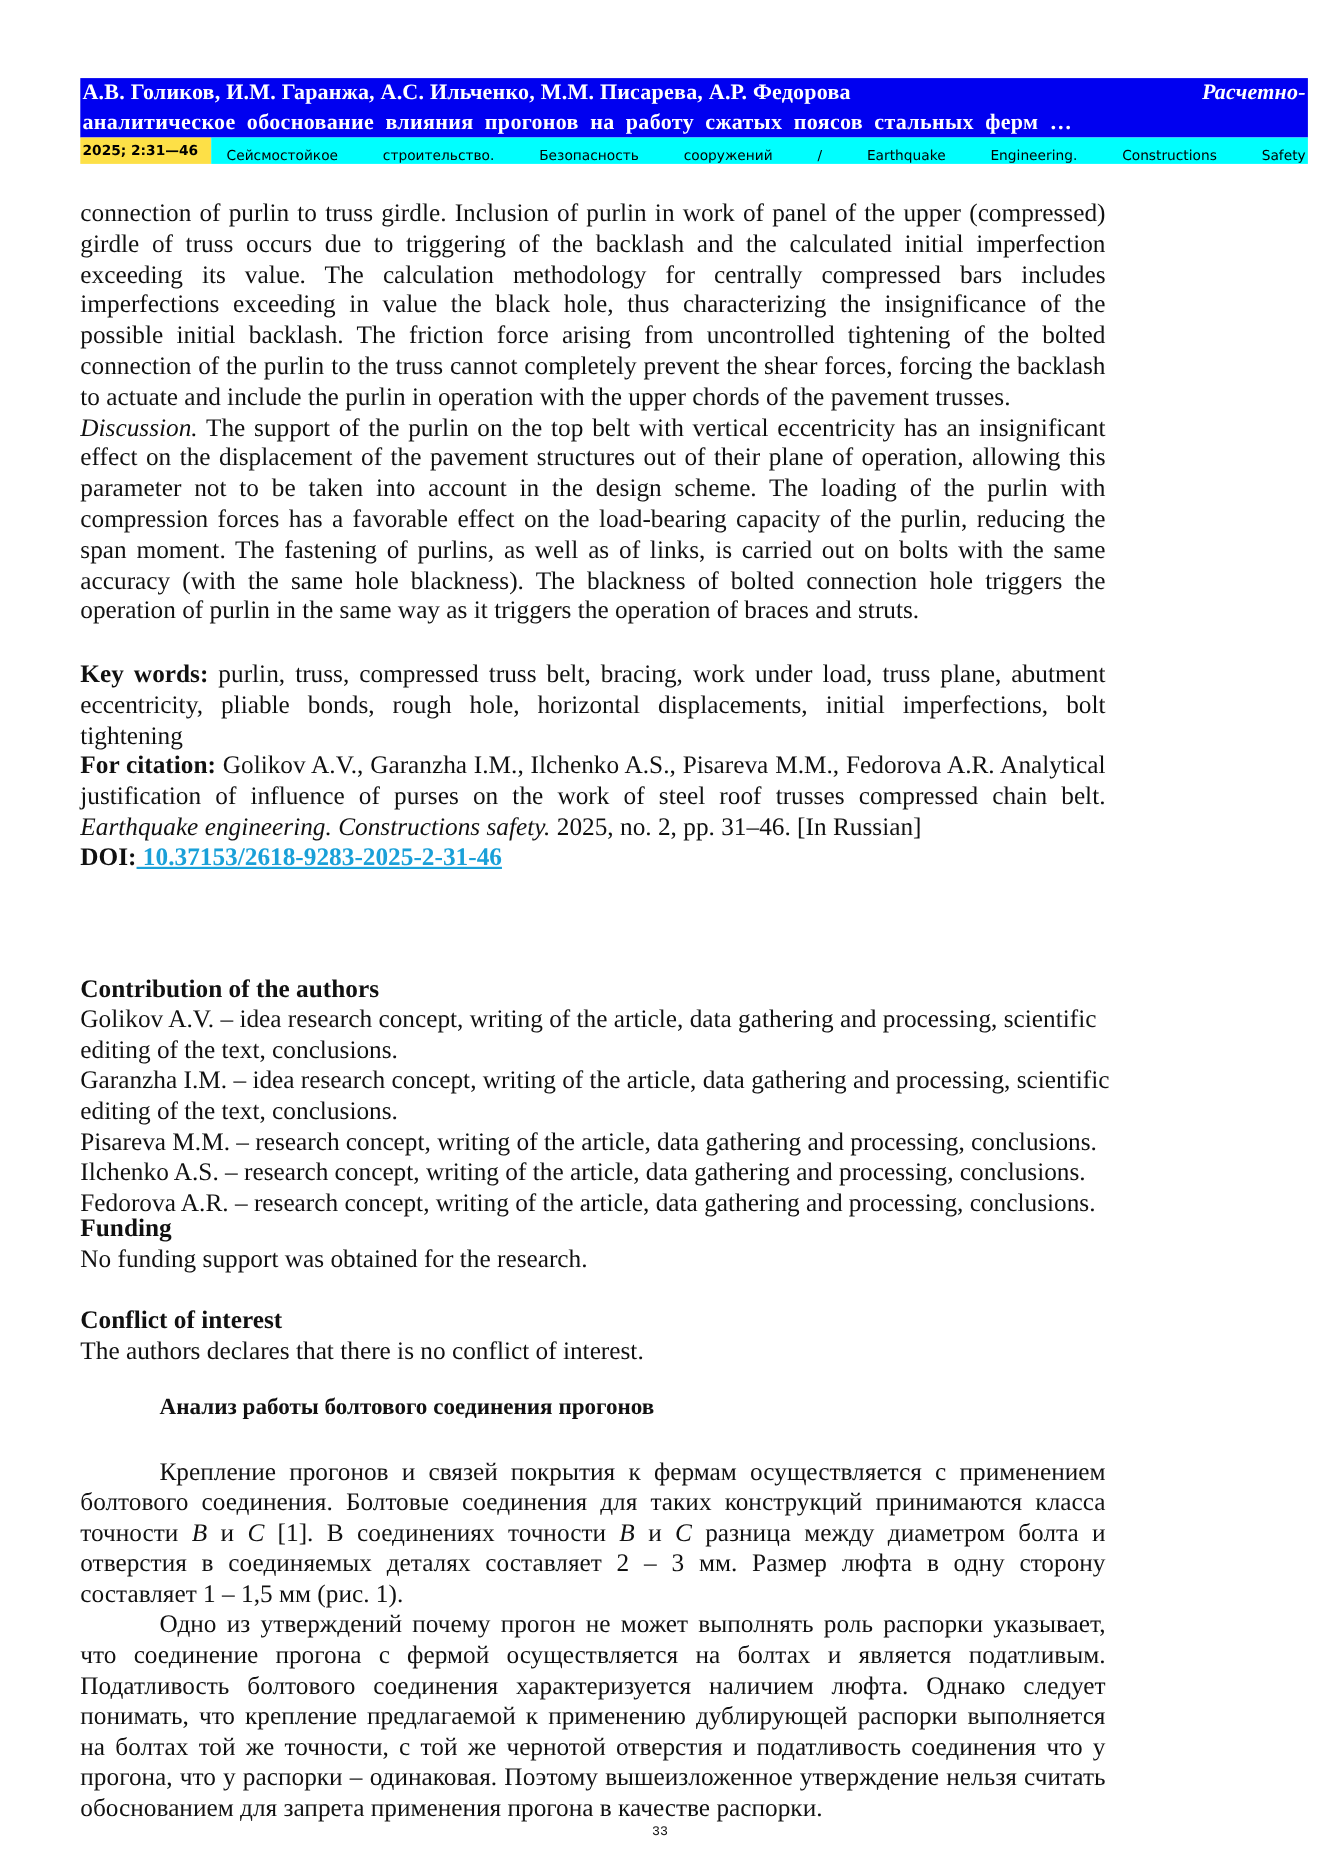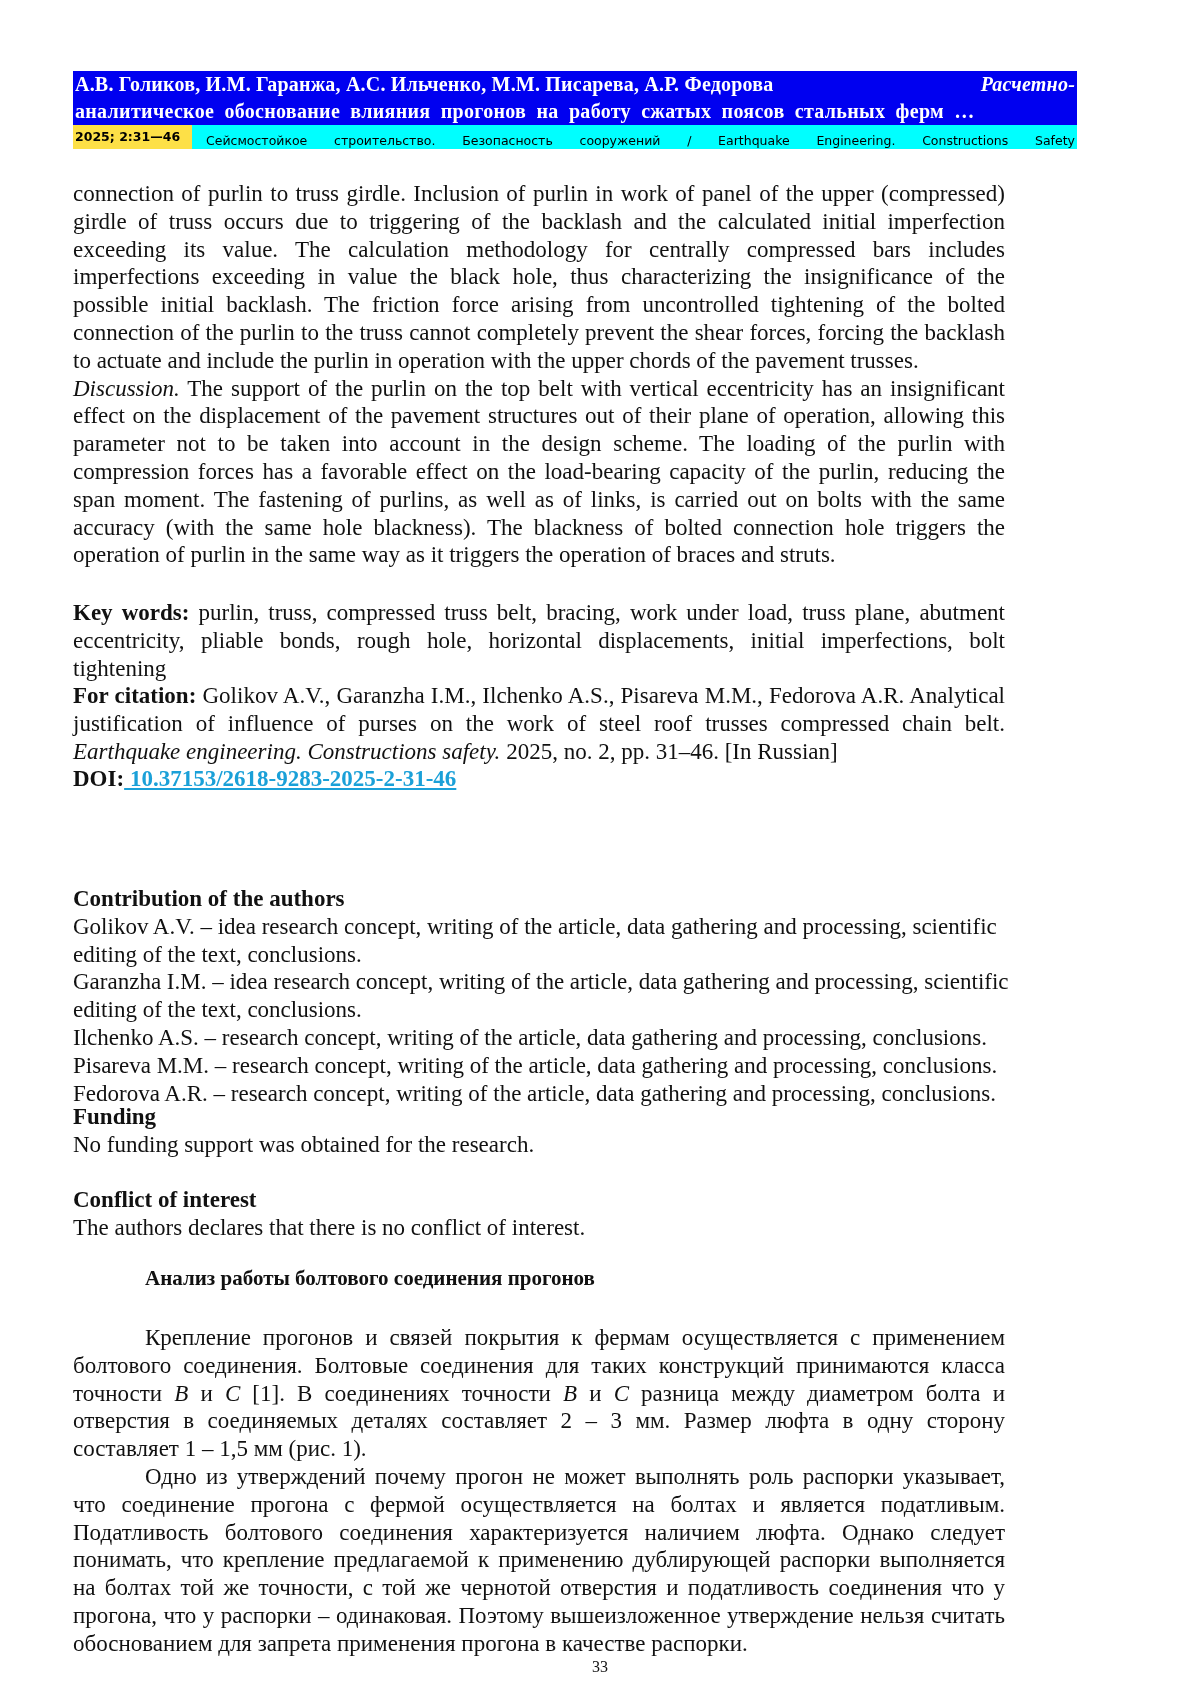--- a/index.html
+++ b/index.html
@@ -1,18 +1,18 @@
 <!DOCTYPE html>
 <html><head>
   <meta charset="utf-8">
   <style>
     html, body { margin: 0; padding: 0; background: #ffffff; }
     body { width: 1200px; height: 1697px; position: relative; overflow: hidden;
            font-family: "Liberation Serif", "DejaVu Serif", serif; color: #111; }
-    .page { position: absolute; left: 73px; top: 71px; width: 1004px; }
+    .page { position: absolute; left: 73px; top: 71px; width: 1116px; }
 
     
     .hdr-blue { background: #0000f0; color: #fff; font-weight: bold; font-size: 20px;
                 line-height: 27px; padding: 0 2px; }
     .hdr-line1 { display: flex; justify-content: space-between; white-space: nowrap; letter-spacing: 0.2px; }
     .hdr-line1 .title-it { font-style: italic; }
     .hdr-line2 { white-space: nowrap; letter-spacing: 0.3px; word-spacing: 5px; }
     .hdr-bar { display: flex; height: 24px; font-family: "DejaVu Sans", "Liberation Sans", sans-serif;
                font-size: 12.5px; line-height: 24px; }
     .hdr-issue { background: #fde047; color: #000; font-weight: bold; width: 117px; padding-left: 2px; }
@@ -22,21 +22,21 @@
     
     .txt { font-size: 23px; line-height: 27.8px; text-align: justify; }
     .block { position: absolute; left: 73px; width: 932px; }
     .it { font-style: italic; }
     .b { font-weight: bold; }
     .doi-link { color: #1aa0d8; text-decoration: underline; font-weight: bold; }
     .indent { text-indent: 72px; }
     .left { text-align: left; }
     .section-h { font-weight: bold; font-size: 21px; position: absolute; left: 145px; }
     .pagenum { position: absolute; top: 1658px; left: 0; width: 1200px; text-align: center;
-               font-family: Liberation Serif, serif; font-size: 16px; }
+               font-family: Liberation Mono, monospace; font-size: 12px; }
     p { margin: 0; }
   </style>
 </head>
 <body>
 
 <div class="page">
   <div class="hdr-blue">
     <div class="hdr-line1">
       <span>А.В. Голиков,  И.М. Гаранжа,  А.С. Ильченко,  М.М. Писарева,  А.Р.  Федорова</span>
       <span class="title-it">Расчетно-</span>
@@ -70,22 +70,22 @@
 
 <div class="block txt" style="top:682px;">
   <p><span class="b">For citation:</span><span> Golikov A.V., Garanzha I.M., Ilchenko A.S., Pisareva M.M., Fedorova A.R. Analytical justification of influence of purses on the work of steel roof trusses compressed chain belt. </span><span class="it">Earthquake engineering. Constructions safety.</span><span> 2025, no. 2, pp. 31–46. [In Russian]</span></p>
   <p class="left"><span class="b">DOI:</span><a class="doi-link"> 10.37153/2618-9283-2025-2-31-46</a></p>
 </div>
 
 <div class="block txt left" style="top:865px; width:990px;margin-top:20px;">
   <p class="b">Contribution of the authors</p>
   <p style="width:990px;">Golikov A.V. – idea  research concept, writing of the article, data gathering and processing, scientific editing of the text, conclusions.</p>
   <p style="width:990px;">Garanzha I.M. – idea research concept, writing of the article, data gathering and processing, scientific editing of the text, conclusions.</p>
+  <p>Pisareva M.M. – research concept, writing of the article, data gathering and processing, conclusions.</p>
   <p>Ilchenko A.S. – research concept, writing of the article, data gathering and processing, conclusions.</p>
-  <p>Pisareva M.M. – research concept, writing of the article, data gathering and processing, conclusions.</p>
   <p>Fedorova A.R. – research concept, writing of the article, data gathering and processing, conclusions.</p>
 </div>
 
 <div class="block txt left" style="top:1103px;">
   <p class="b">Funding</p>
   <p>No funding support was obtained for the research.</p>
 </div>
 
 <div class="block txt left" style="top:1186px;">
   <p class="b">Conflict of interest</p>

